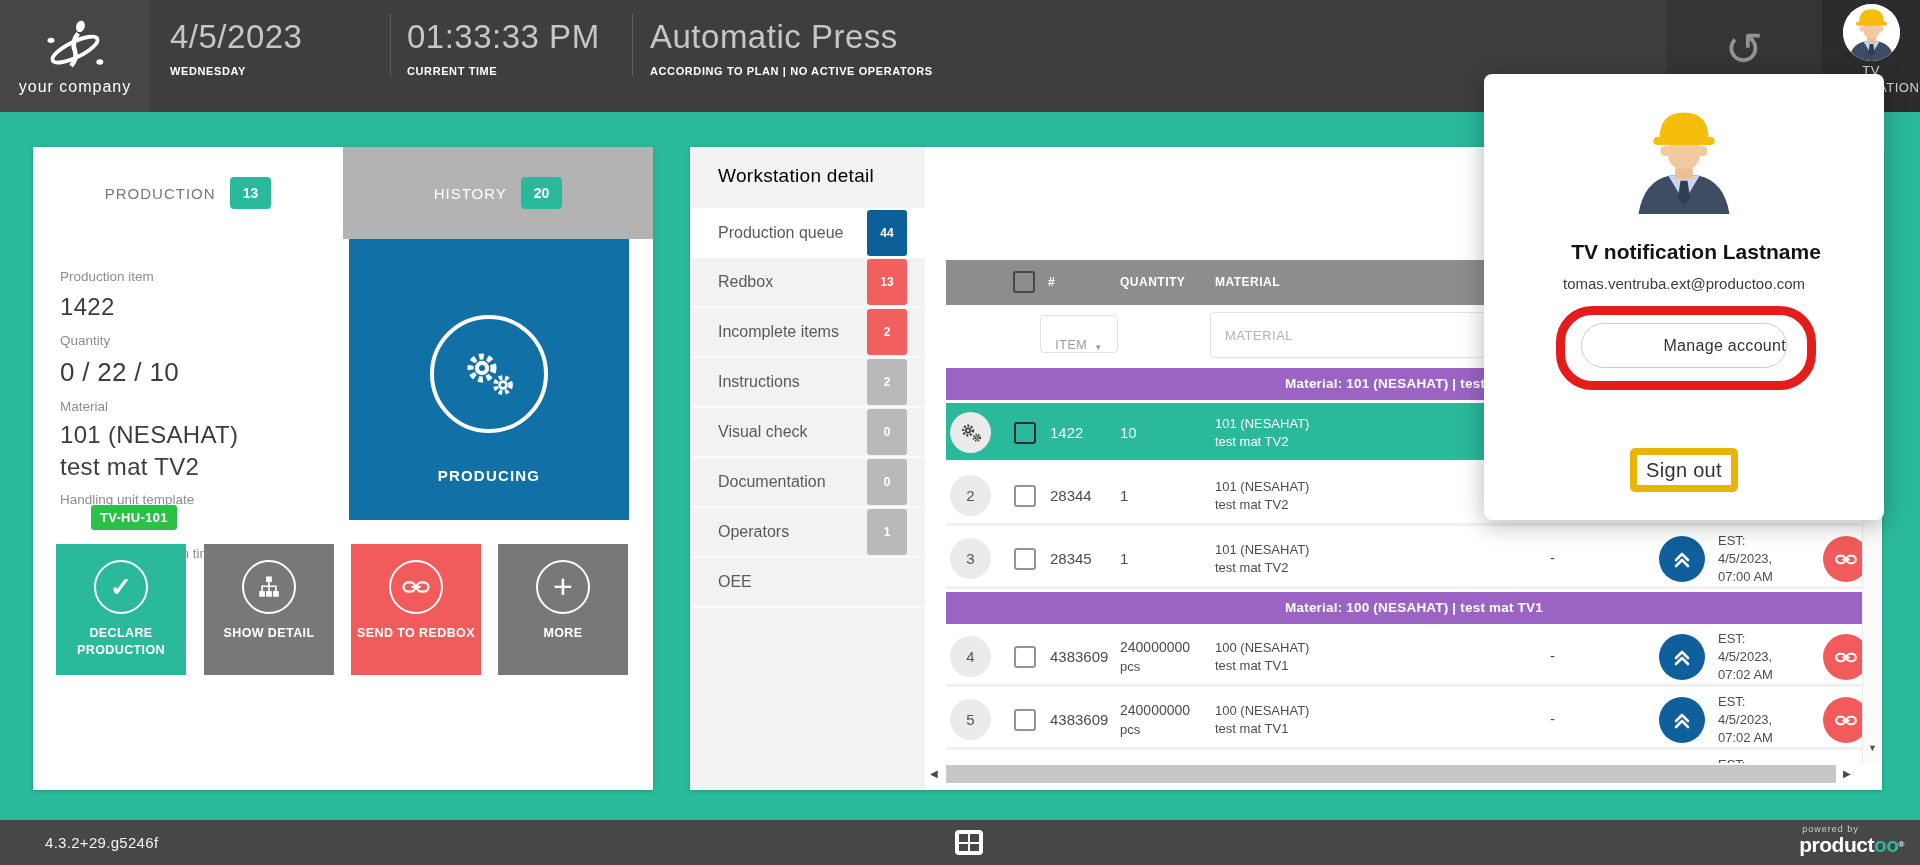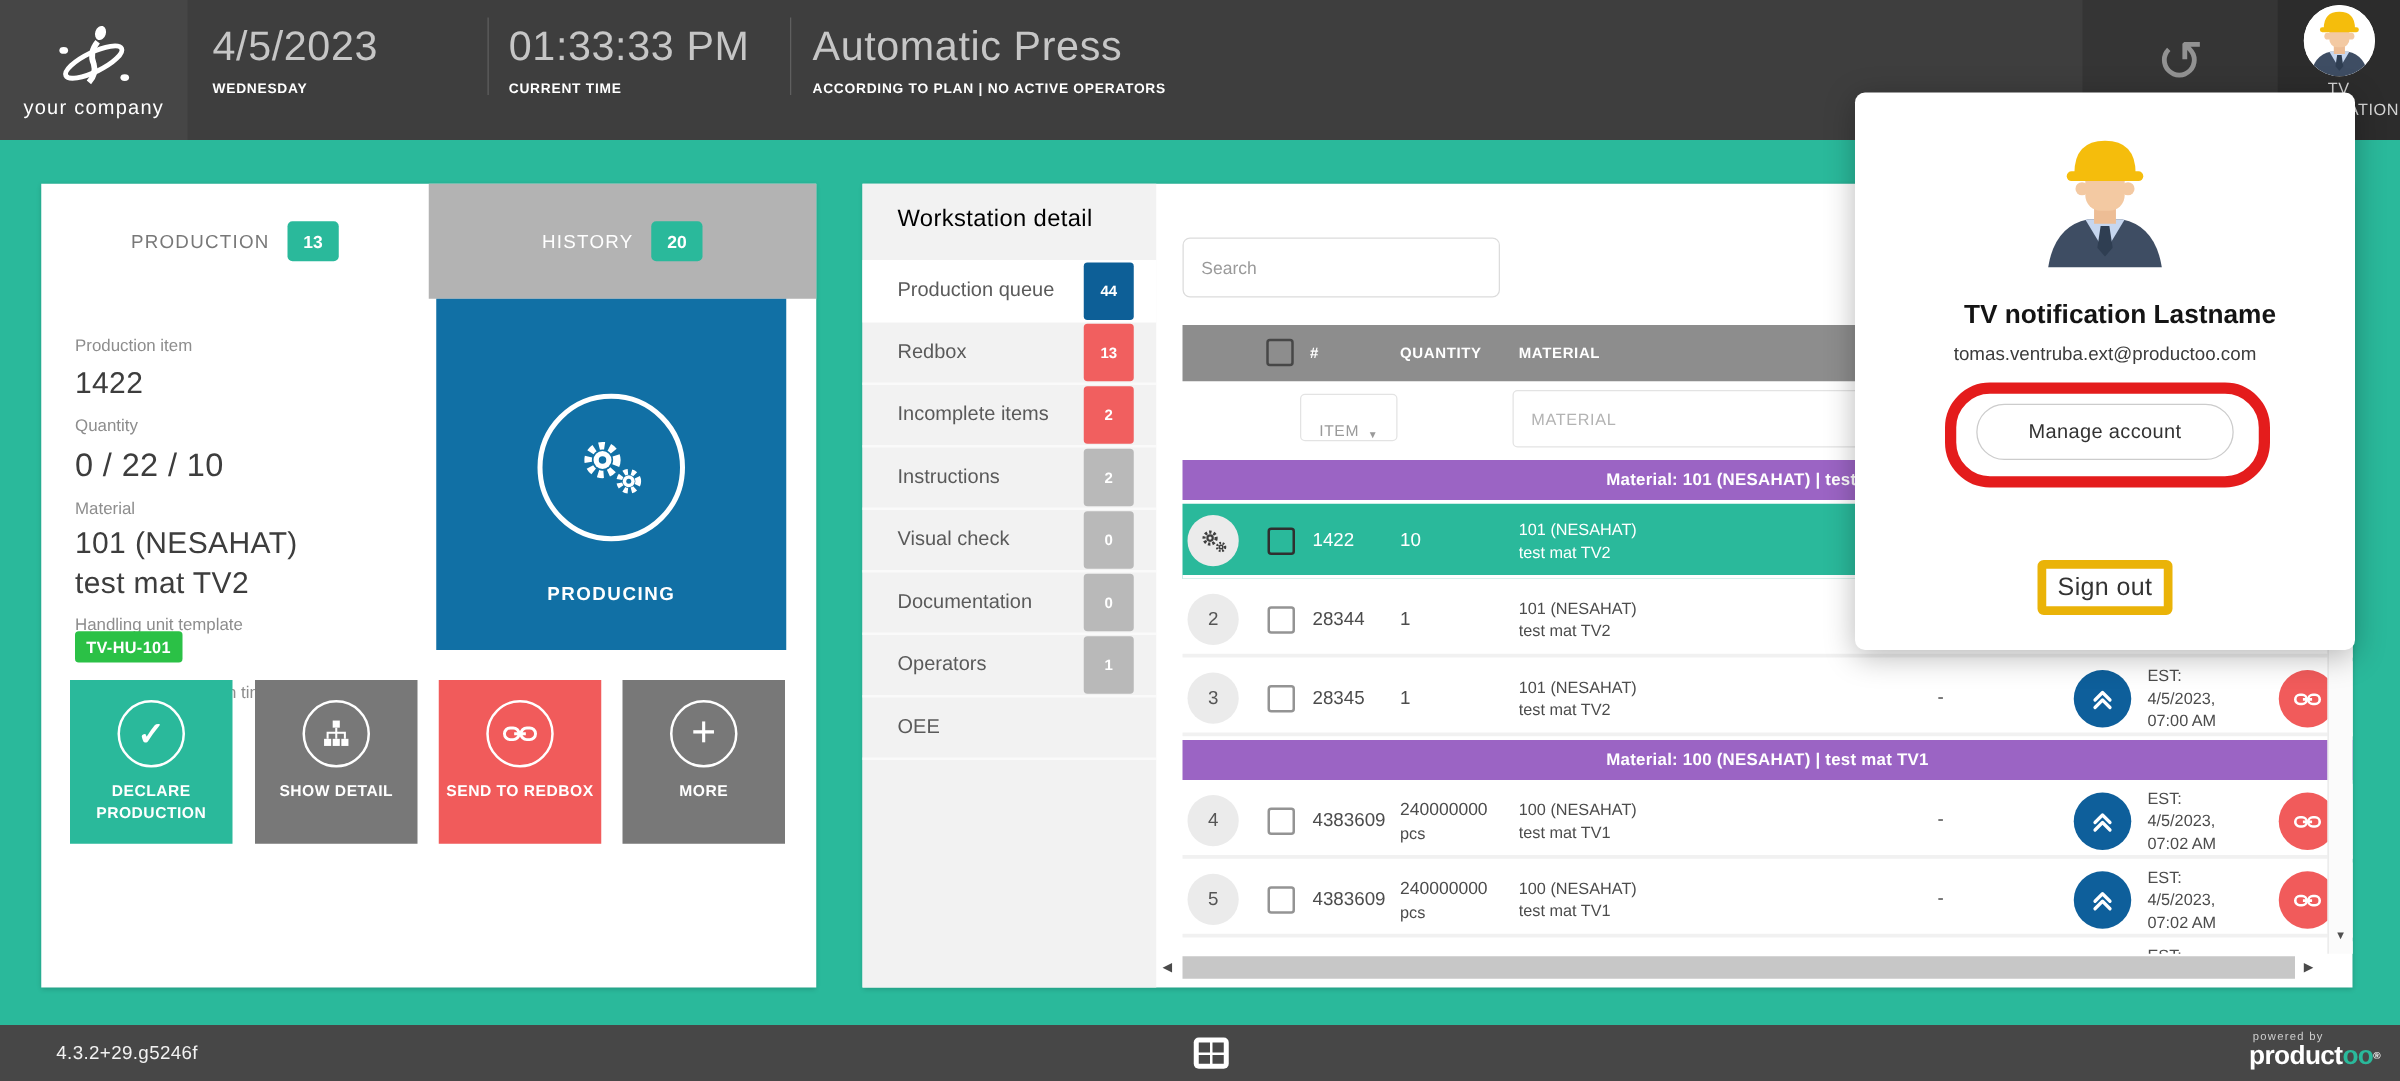--- a/index.html
+++ b/index.html
@@ -121,21 +121,21 @@
   .popup { position:absolute; left:1484px; top:74px; width:400px; height:446px; background:#fff;
     border-radius:8px; box-shadow:0 5px 25px rgba(0,0,0,0.28); z-index:60; }
   .popup-avatar { position:absolute; left:144px; top:28px; width:112px; height:112px; }
   .popup-name { position:absolute; left:12px; width:100%; top:166px; text-align:center; font-size:21px;
     font-weight:bold; color:#141414; }
   .popup-email { position:absolute; left:0; width:100%; top:201px; text-align:center; font-size:15px; color:#3c3c3c; }
   .red-annotation { position:absolute; left:72px; top:232px; width:260px; height:84px;
     border:9px solid #e41c1c; border-radius:36px; z-index:1; pointer-events:none; }
   .manage-btn { position:absolute; left:97px; top:249px; width:206px; height:45px; background:#fff;
     border:1px solid #cccccc; border-radius:23px; font-size:16px; color:#333; font-family:inherit;
-    cursor:pointer; z-index:2; letter-spacing:0.3px; }
+    cursor:pointer; z-index:2; letter-spacing:0.3px;text-align:right; }
   .signout-btn { position:absolute; left:146px; top:374px; width:108px; height:44px; background:#fff;
     border:7px solid #eab308; border-radius:5px; font-size:20px; color:#333; font-family:inherit;
     cursor:pointer; letter-spacing:0.3px; }
 
   
   .footer { position:absolute; left:0; top:820px; width:1920px; height:45px; background:#474747; }
   .version { position:absolute; left:45px; top:0; line-height:45px; font-size:15px; color:#f2f2f2; letter-spacing:0.3px; }
   .grid-icon { position:absolute; left:955px; top:10px; width:28px; height:25px; background:#fff; border-radius:4px;
     display:grid; grid-template-columns:1fr 1fr; grid-template-rows:1fr 1fr; gap:2px; padding:4px; cursor:pointer; }
   .grid-icon div { background:#474747; }
@@ -212,21 +212,21 @@
   </div>
 
   <div class="f-label" style="top:122px;">Production item</div>
   <div class="f-value" style="top:146px;">1422</div>
   <div class="f-label" style="top:186px;">Quantity</div>
   <div class="f-value" style="top:210px; font-size:26px;">0 / 22 / 10</div>
   <div class="f-label" style="top:252px;">Material</div>
   <div class="f-value" style="top:274px;">101 (NESAHAT)</div>
   <div class="f-value" style="top:306px;">test mat TV2</div>
   <div class="f-label" style="top:345px;">Handling unit template</div>
-  <div class="hu-badge" style="top:358px;">TV-HU-101</div>
+  <div class="hu-badge" style="top:358px;margin-left:31px;">TV-HU-101</div>
   <div class="f-label" style="top:399px;">Scheduled expedition time</div>
   <div class="f-value" style="top:421px; font-size:18px;">-</div>
 
   <div class="producing-tile">
     <div class="producing-circle">
       <svg width="62" height="50" viewBox="0 0 62 50">
         <g transform="translate(24,19)">
           <circle r="11.5" fill="none" stroke="#fff" stroke-width="6" stroke-dasharray="4.6 3.9"></circle>
           <circle r="7.2" fill="#fff"></circle>
             <circle r="3" fill="#1170a5"></circle>
@@ -306,21 +306,20 @@
     </div>
     <div class="menu-item" style="top:361px;">
       <span>Operators</span>
       <span class="m-badge mb-gray">1</span>
     </div>
     <div class="menu-item" style="top:411px;">
       <span>OEE</span>
     </div>
   </div>
 
-  <input class="search-box" placeholder="Search" style="">
 
   <div class="thead">
     <div class="hcheck"></div>
     <div class="th" style="left:102px;">#</div>
     <div class="th" style="left:174px;">QUANTITY</div>
     <div class="th" style="left:269px;">MATERIAL</div>
   </div>
 
   <div class="filter-item">
     <span>ITEM</span>

